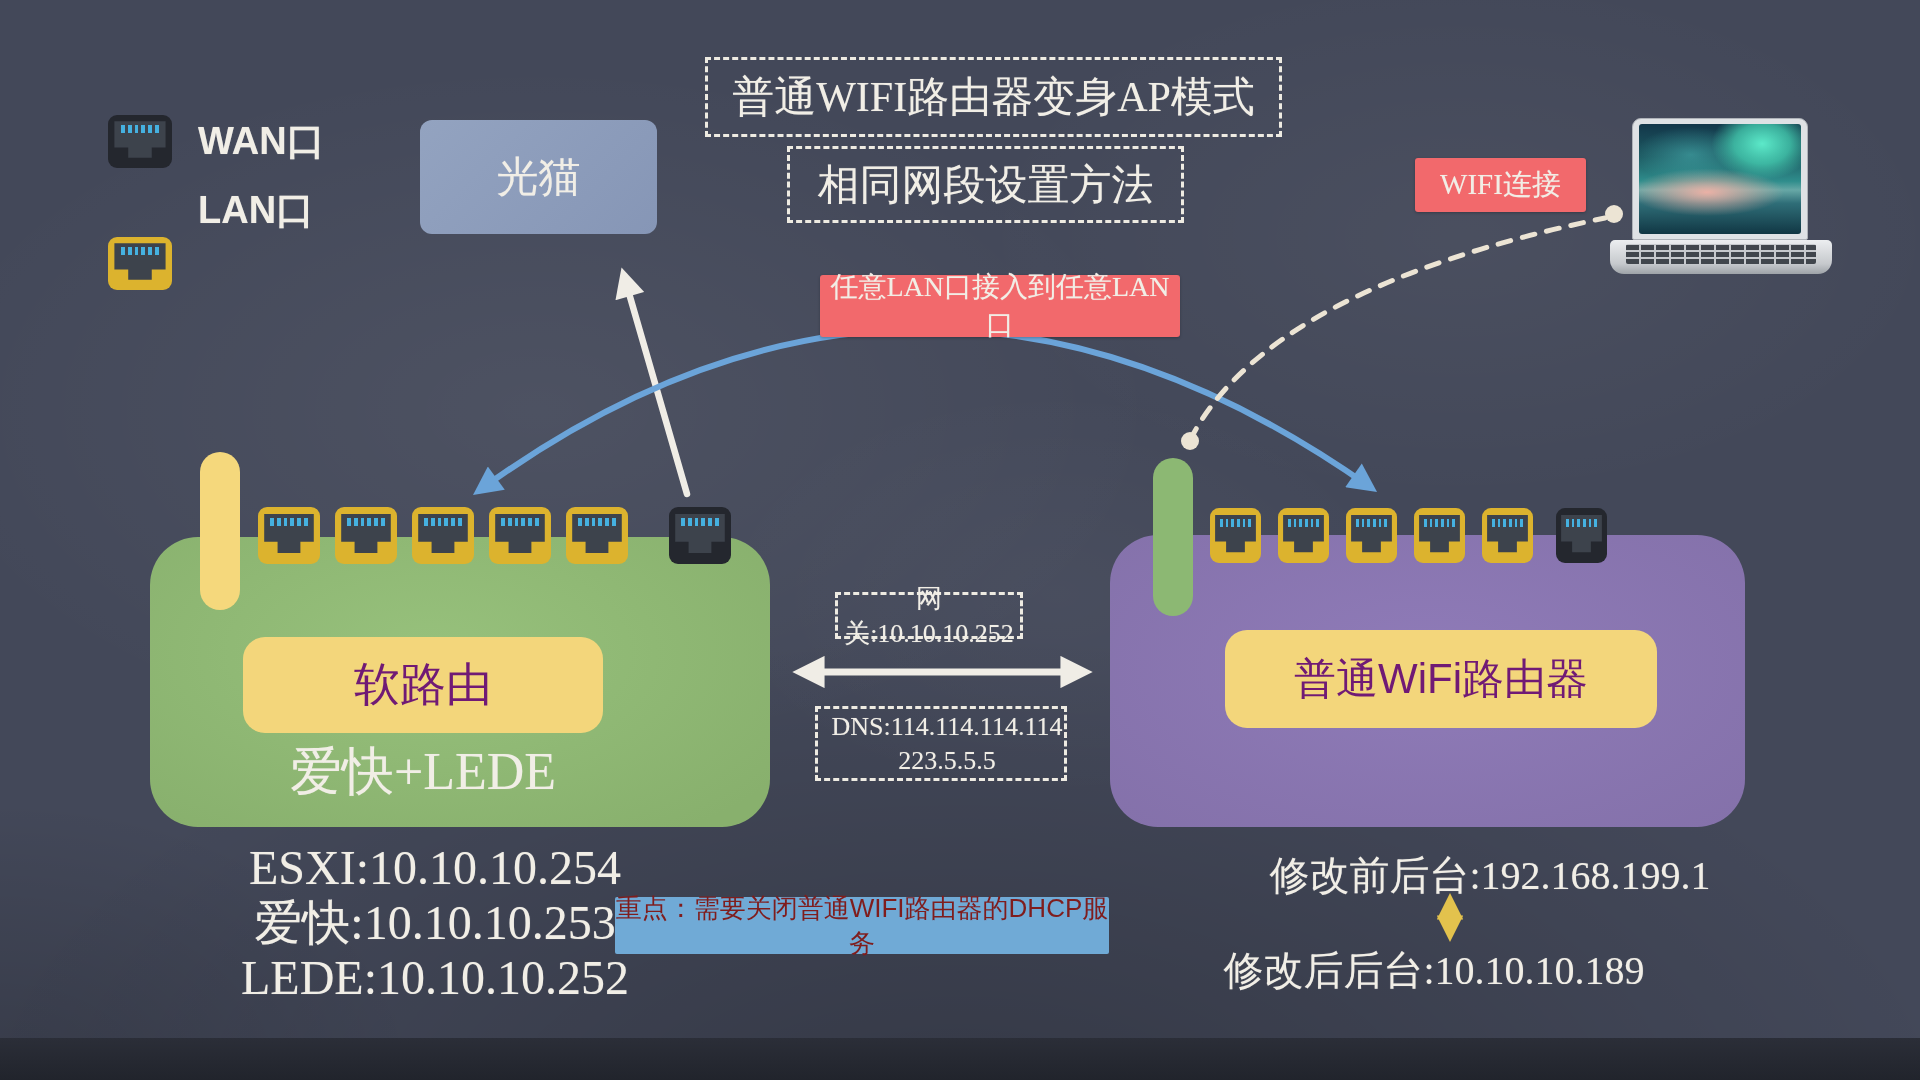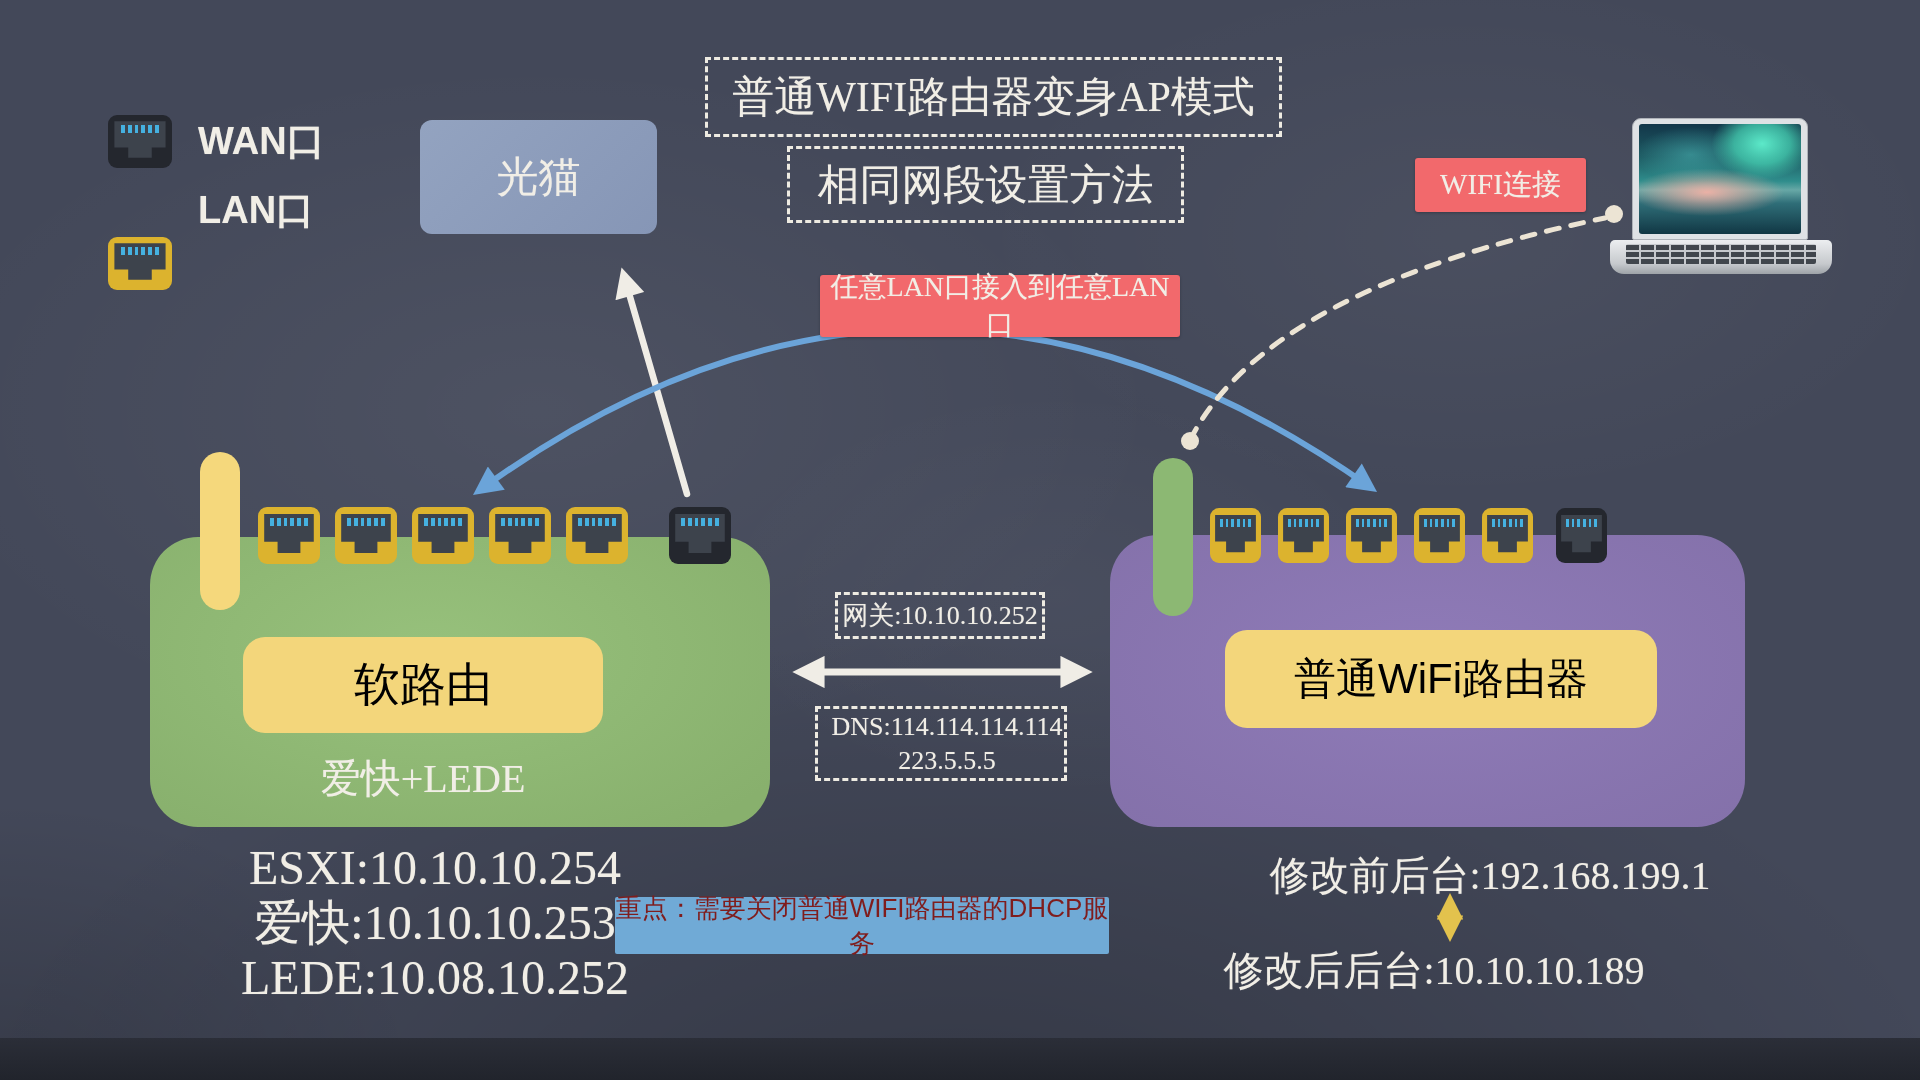--- a/index.html
+++ b/index.html
@@ -18,21 +18,21 @@
   .abs{position:absolute;}
   .chalk{color:#f1eee6;text-shadow:0 0 1px rgba(255,255,255,.35);}
   .center{display:flex;align-items:center;justify-content:center;text-align:center;}
 
   .board-bottom{left:0;top:1038px;width:1920px;height:42px;background:linear-gradient(180deg,#2b2e38,#21242c);}
 
   
   .dashbox{border:3px dashed #eeebe2;box-sizing:border-box;}
   .title-main{left:705px;top:57px;width:577px;height:80px;font-size:42px;}
   .title-sub{left:787px;top:146px;width:397px;height:77px;font-size:42px;}
-  .gw-box{left:835px;top:592px;width:210px;height:47px;font-size:26px;text-align:center;}
+  .gw-box{left:835px;top:592px;width:188px;height:47px;font-size:26px;text-align:center;}
   .dns-box{left:815px;top:706px;width:252px;height:75px;font-size:26px;line-height:34px;flex-direction:column;padding-left:12px;}
 
   
   .modem{left:420px;top:120px;width:237px;height:114px;border-radius:12px;
     background:linear-gradient(135deg,#93a3c0,#8696b6);font-size:42px;}
 
   
   .legend-label{font-family:"Liberation Sans","DejaVu Sans",sans-serif;font-weight:bold;font-size:38px;height:53px;display:flex;align-items:center;}
 
   
@@ -42,25 +42,25 @@
 
   
   .router-body{border-radius:48px;}
   .left-body{left:150px;top:537px;width:620px;height:290px;
     background:radial-gradient(ellipse 500px 260px at 45% 40%, #97c17c, #88b06d 85%);}
   .right-body{left:1110px;top:535px;width:635px;height:292px;
     background:radial-gradient(ellipse 520px 260px at 50% 45%, #8f7bb8, #8471aa 85%);}
   .antenna{border-radius:20px;}
   .left-antenna{left:200px;top:452px;width:40px;height:158px;background:#f5d87c;}
   .right-antenna{left:1153px;top:458px;width:40px;height:158px;background:#8cb873;}
-  .router-label{background:#f3d67b;border-radius:22px;color:#000000;
+  .router-label{background:#f3d67b;border-radius:22px;color:#701a75;
     font-family:"Liberation Sans","DejaVu Sans",sans-serif;}
   .left-label{left:243px;top:637px;width:360px;height:96px;font-size:46px;}
   .right-label{left:1225px;top:630px;width:432px;height:98px;font-size:42px;}
-  .left-subtitle{left:243px;top:744px;width:360px;height:56px;font-size:40px;margin-top:6px;}
+  .left-subtitle{left:243px;top:744px;width:360px;height:56px;font-size:52px;}
 
   
   .ports-row{display:flex;}
   .left-ports{left:258px;top:507px;gap:15px;}
   .left-ports .port{width:62px;height:57px;}
   .left-ports .port.wan{margin-left:26px;}
   .right-ports{left:1210px;top:508px;gap:17px;}
   .right-ports .port{width:51px;height:55px;}
   .right-ports .port.wan{margin-left:6px;}
   .port{position:relative;border-radius:9px;flex:none;}
@@ -325,20 +325,20 @@
 
   <div class="abs dashbox gw-box center chalk">网关:10.10.10.252</div>
   <div class="abs dashbox dns-box center chalk">
     <div>DNS:114.114.114.114</div>
     <div>223.5.5.5</div>
   </div>
 
   <div class="abs ip-list chalk">
     <div>ESXI:10.10.10.254</div>
     <div>爱快:10.10.10.253</div>
-    <div>LEDE:10.08.10.252</div>
+    <div>LEDE:10.10.10.252</div>
   </div>
   <div class="abs note-box center">重点：需要关闭普通WIFI路由器的DHCP服务</div>
   <div class="abs admin-line chalk" style="left:1250px;top:848px;">修改前后台:192.168.199.1</div>
   <div class="abs admin-line chalk" style="left:1194px;top:943px;">修改后后台:10.10.10.189</div>
 
   <div class="abs board-bottom"></div>
 </div>
 
 </body></html>

